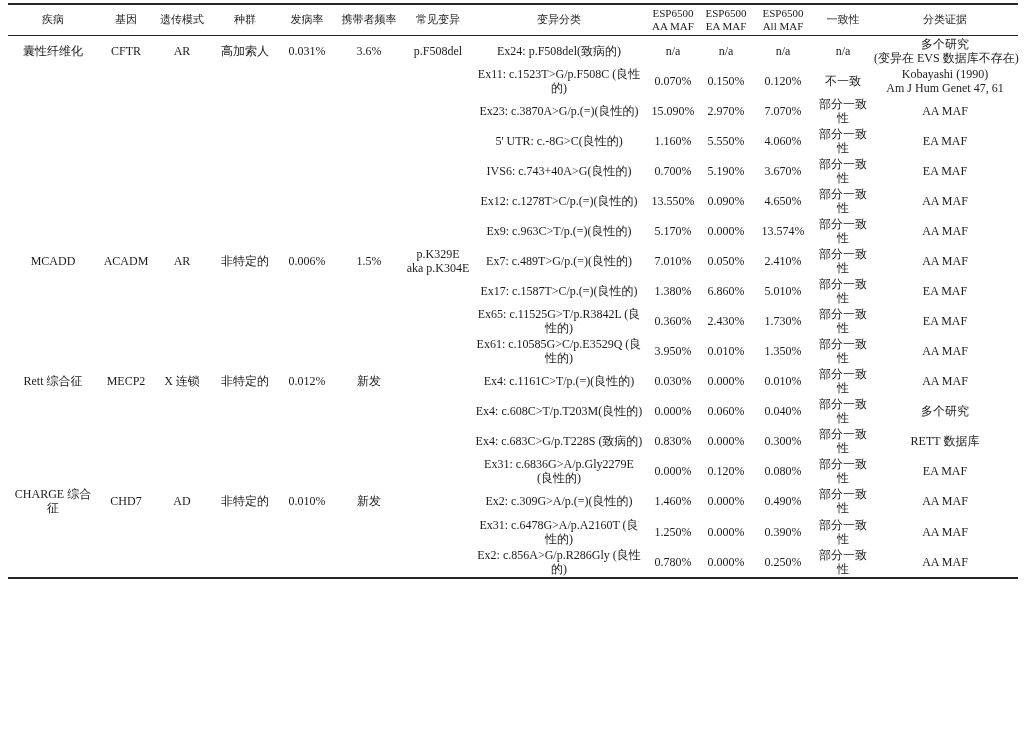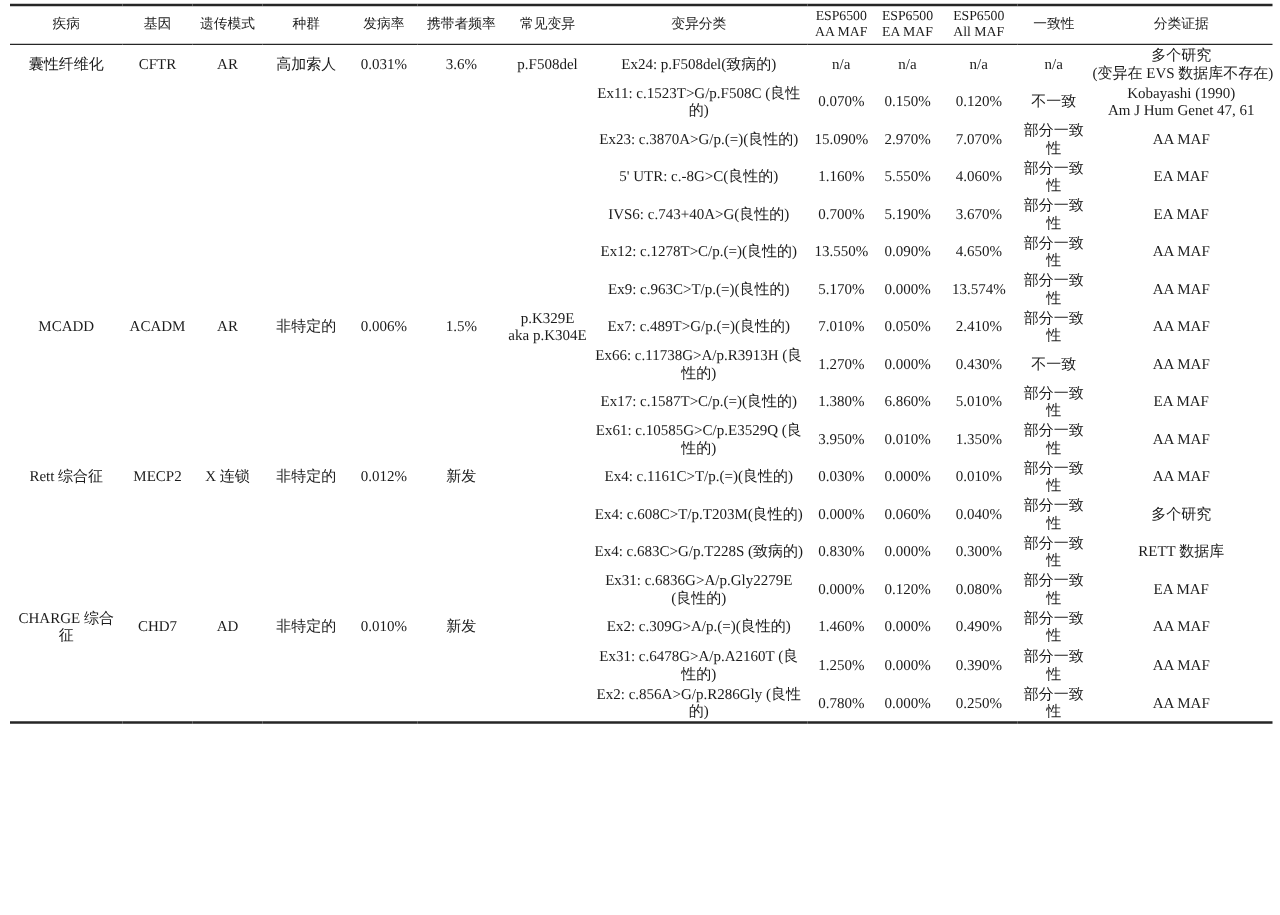--- a/index.html
+++ b/index.html
@@ -219,39 +219,39 @@
           <td class="col-evidence">AA MAF</td>
         </tr>
         <tr>
           <td class="col-disease"></td>
           <td class="col-gene"></td>
           <td class="col-inheritance"></td>
           <td class="col-population"></td>
           <td class="col-incidence"></td>
           <td class="col-carrier_frequency"></td>
           <td class="col-common_variant"></td>
-          <td class="col-variant_class">Ex66: c.11738G&gt;A/p.R3913H (良性的)</td>
-          <td class="col-aa_maf">1.270%</td>
-          <td class="col-ea_maf">0.000%</td>
-          <td class="col-all_maf">0.430%</td>
-          <td class="col-consistency">不一致</td>
-          <td class="col-evidence">AA MAF</td>
-        </tr>
-        <tr>
-          <td class="col-disease"></td>
-          <td class="col-gene"></td>
-          <td class="col-inheritance"></td>
-          <td class="col-population"></td>
-          <td class="col-incidence"></td>
-          <td class="col-carrier_frequency"></td>
-          <td class="col-common_variant"></td>
           <td class="col-variant_class">Ex17: c.1587T&gt;C/p.(=)(良性的)</td>
           <td class="col-aa_maf">1.380%</td>
           <td class="col-ea_maf">6.860%</td>
           <td class="col-all_maf">5.010%</td>
+          <td class="col-consistency">部分一致性</td>
+          <td class="col-evidence">EA MAF</td>
+        </tr>
+        <tr>
+          <td class="col-disease"></td>
+          <td class="col-gene"></td>
+          <td class="col-inheritance"></td>
+          <td class="col-population"></td>
+          <td class="col-incidence"></td>
+          <td class="col-carrier_frequency"></td>
+          <td class="col-common_variant"></td>
+          <td class="col-variant_class">Ex65: c.11525G&gt;T/p.R3842L (良性的)</td>
+          <td class="col-aa_maf">0.360%</td>
+          <td class="col-ea_maf">2.430%</td>
+          <td class="col-all_maf">1.730%</td>
           <td class="col-consistency">部分一致性</td>
           <td class="col-evidence">EA MAF</td>
         </tr>
         <tr>
           <td class="col-disease"></td>
           <td class="col-gene"></td>
           <td class="col-inheritance"></td>
           <td class="col-population"></td>
           <td class="col-incidence"></td>
           <td class="col-carrier_frequency"></td>

